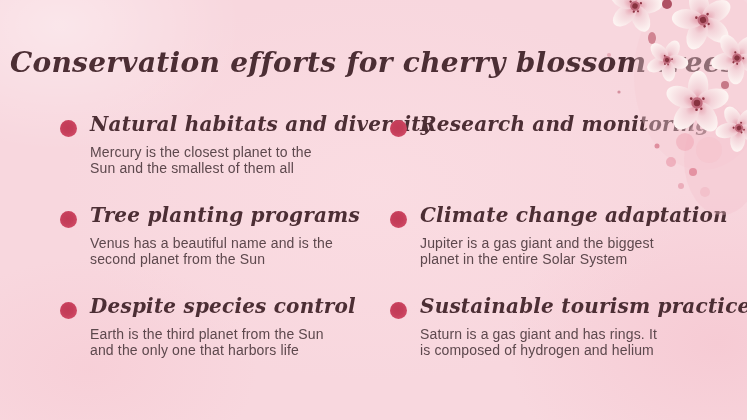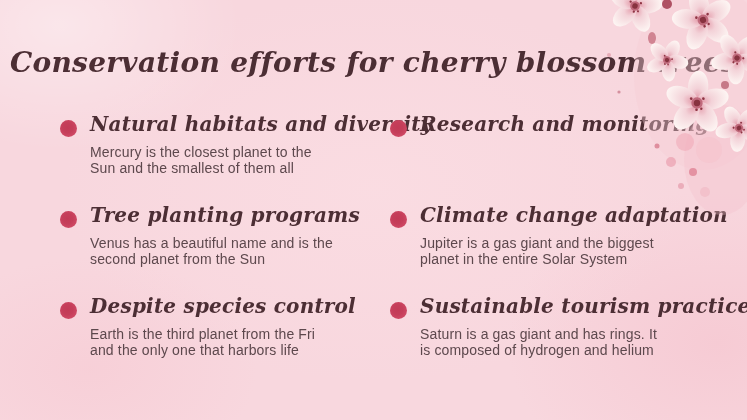--- a/index.html
+++ b/index.html
@@ -131,21 +131,21 @@
         <div class="item-heading">Climate change adaptation</div>
         <div class="item-body">Jupiter is a gas giant and the biggest
 planet in the entire Solar System</div>
       </div>
     </div>
 
     <div class="item">
       <span class="bullet"></span>
       <div class="item-text">
         <div class="item-heading">Despite species control</div>
-        <div class="item-body">Earth is the third planet from the Fri
+        <div class="item-body">Earth is the third planet from the Sun
 and the only one that harbors life</div>
       </div>
     </div>
 
     <div class="item">
       <span class="bullet"></span>
       <div class="item-text">
         <div class="item-heading">Sustainable tourism practices</div>
         <div class="item-body">Saturn is a gas giant and has rings. It
 is composed of hydrogen and helium</div>

